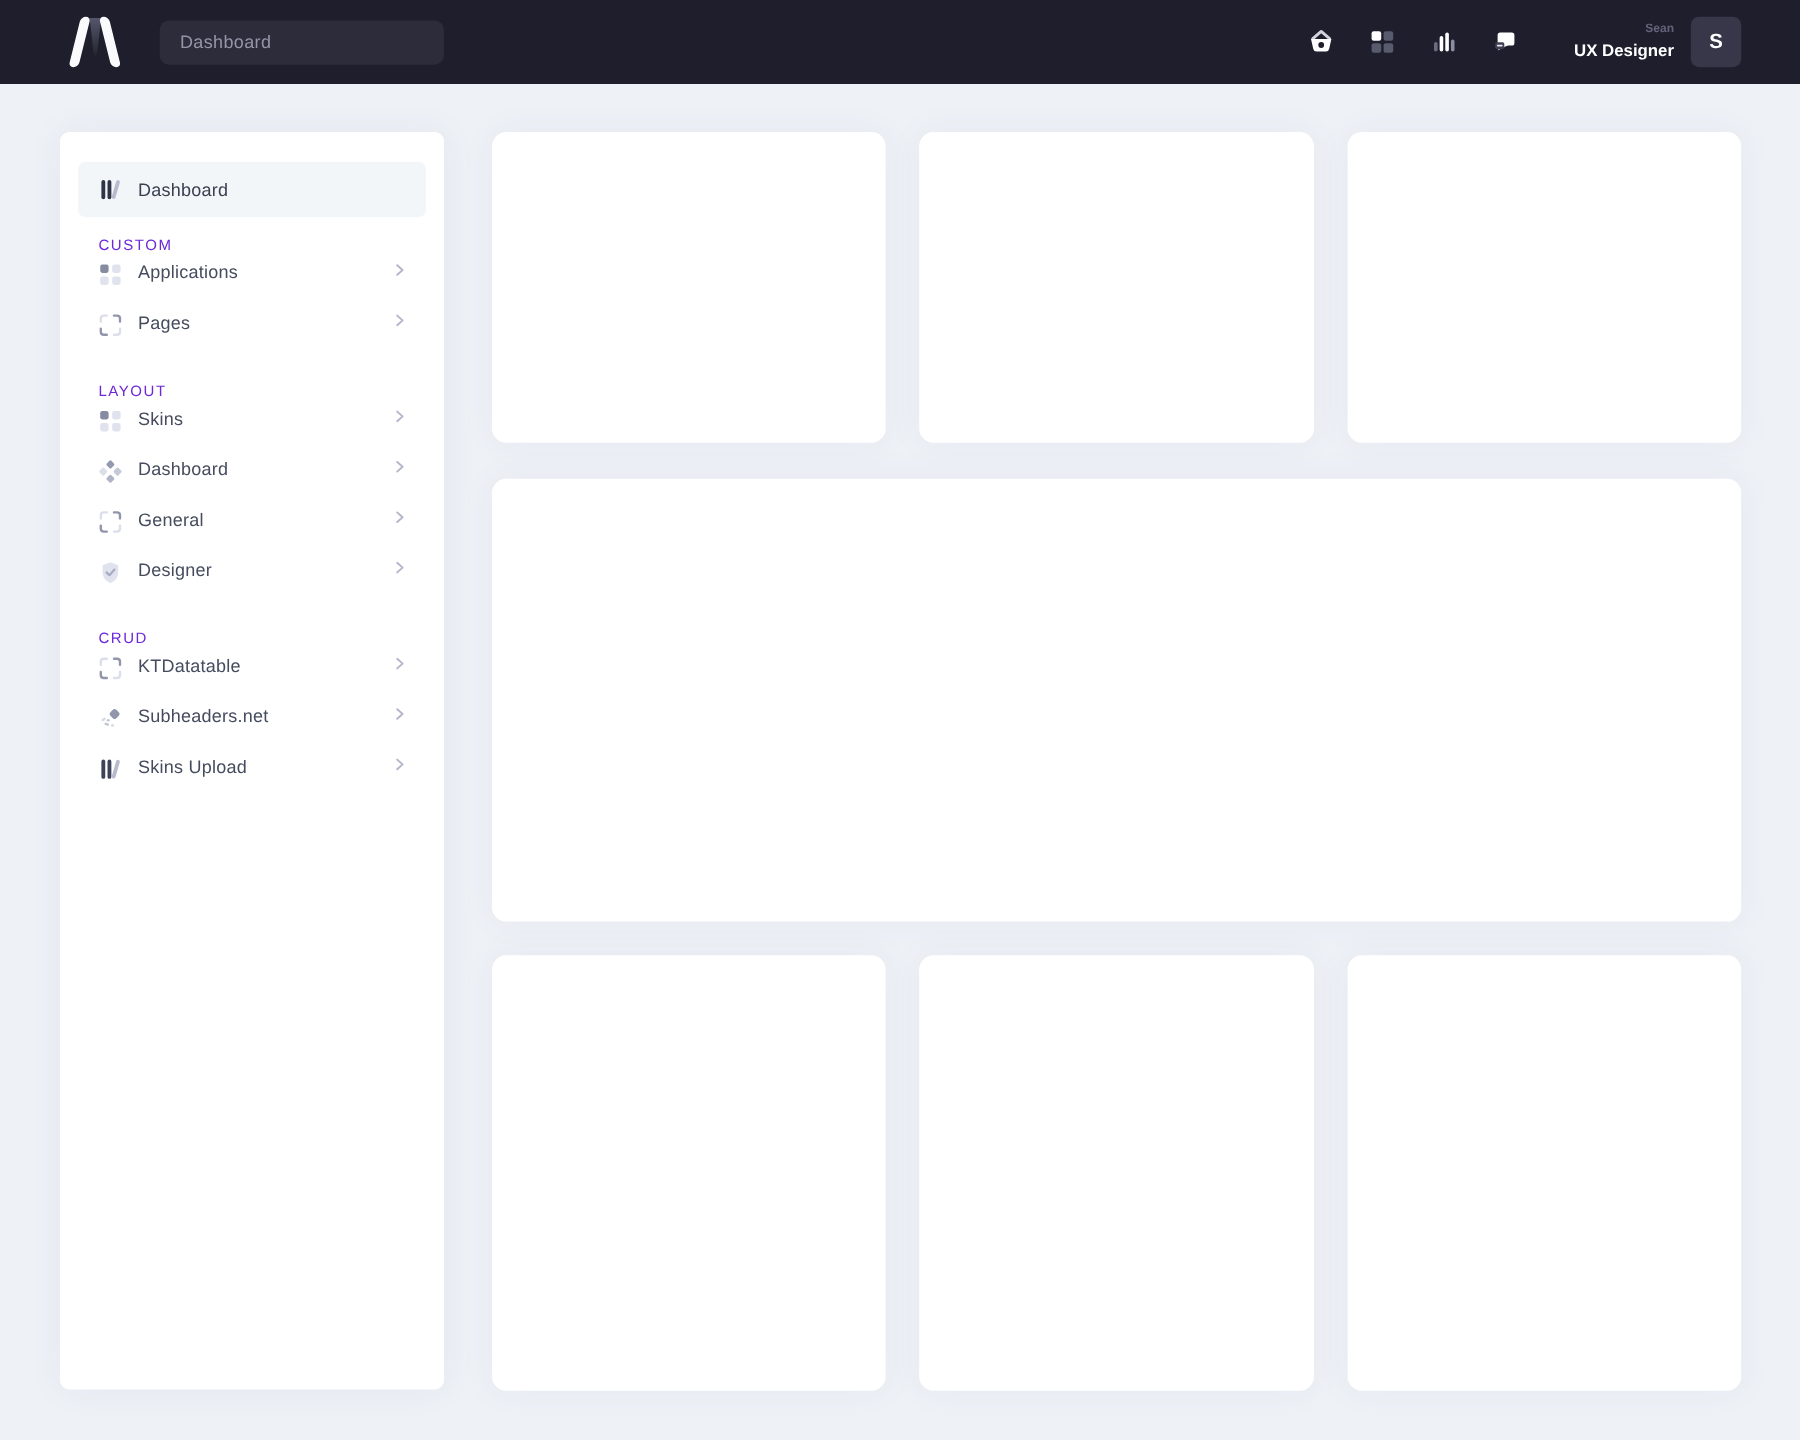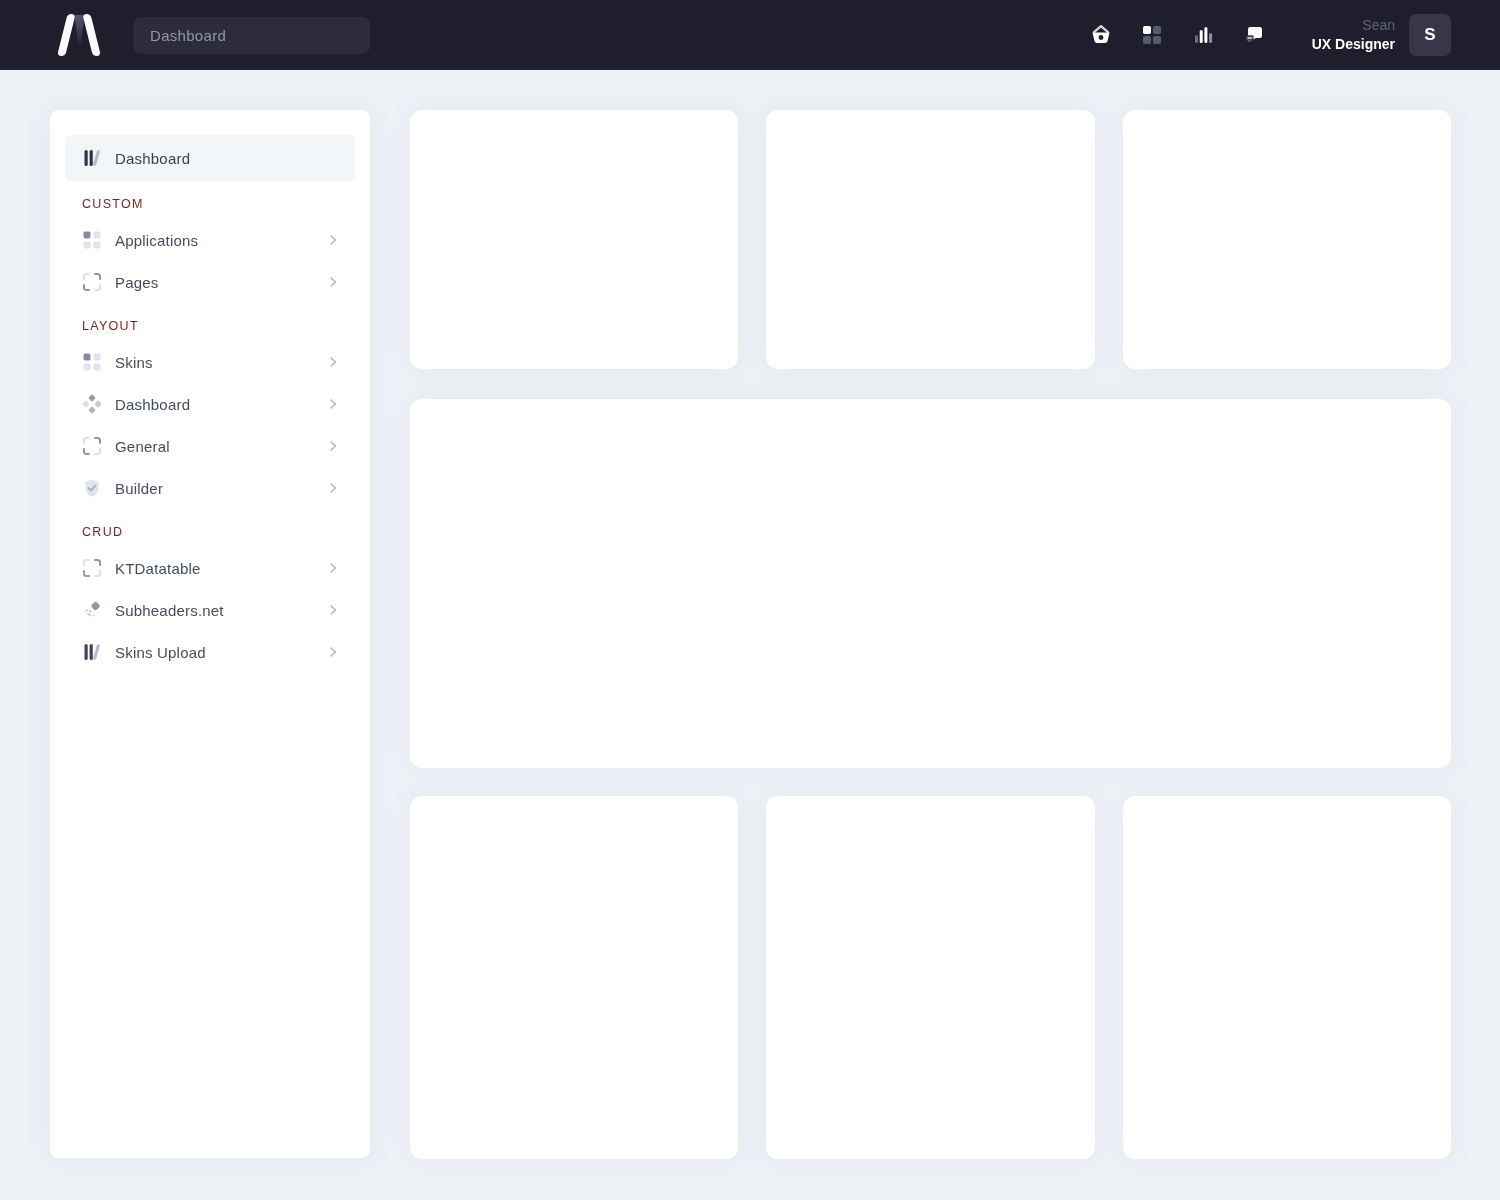--- a/index.html
+++ b/index.html
@@ -22,50 +22,50 @@
     display:flex; align-items:center; padding:0 17px; box-sizing:border-box;
     font-size:15px; color:#9495a8; letter-spacing:.3px; cursor:pointer;
   }
   .topbar-spacer { flex:1; }
   .icon-btn {
     width:28px; height:28px; margin-left:23px;
     display:flex; align-items:center; justify-content:center; cursor:pointer;
   }
   .user-chip { display:flex; align-items:center; margin-left:24px; cursor:pointer; }
   .user-text { text-align:right; margin-right:14px; line-height:1.25; }
-  .user-name { font-size:14px; color:#62637a; font-weight:400; }
+  .user-name { font-size:10px; color:#62637a; font-weight:700; }
   .user-role { font-size:14px; color:#ffffff; font-weight:700; margin-top:2px;margin-left:20px; }
   .avatar {
     width:42px; height:42px; border-radius:7px; background:#373749;
     color:#fff; font-size:17px; font-weight:700;
     display:flex; align-items:center; justify-content:center;
   }
   
   .content { display:flex; gap:40px; padding:40px 49px 0 50px; box-sizing:border-box; }
   
   .sidebar {
     width:320px; min-width:320px; height:1048px; box-sizing:border-box;
     background:#ffffff; border-radius:8px;
     box-shadow:0 0 30px rgba(56,71,109,.06);
     padding:25px 15px;
   }
   .menu-item-active {
     height:46px; border-radius:6px; background:#f3f6f9;
     display:flex; align-items:center; padding:0 17px; cursor:pointer;
   }
   .menu-item {
-    height:42px; display:flex; align-items:center;
+    height:42px; display:flex; 
     padding:0 16px 0 17px; cursor:pointer; border-radius:6px;
   }
   .menu-icon { width:20px; height:20px; margin-right:13px; flex-shrink:0; display:flex; }
   .menu-label { font-size:15px; color:#454c5e; flex:1; letter-spacing:.2px; }
   .menu-label-active { font-size:15px; color:#3a4050; letter-spacing:.2px; }
   .section-title {
     margin:16px 0 8px; padding-left:17px;
-    font-size:12.5px; font-weight:500; color:#7f1d1d;
+    font-size:12.5px; font-weight:500; color:#6d28d9;
     letter-spacing:1.3px; text-transform:uppercase;
   }
   .chevron { width:12px; height:12px; display:flex; }
   
   .main-col { flex:1; display:flex; flex-direction:column; }
   .cards-row { display:flex; gap:28px; }
   .card {
     background:#ffffff; border-radius:12px; flex:1;
     box-shadow:0 0 30px rgba(56,71,109,.05);
   }
@@ -246,21 +246,21 @@
       </span>
     </div>
 
     <div class="menu-item">
       <span class="menu-icon">
         <svg viewBox="0 0 20 20" width="20" height="20">
           <path d="M10,1.5 L16.5,4 V9.5 C16.5,14.2 13.8,17.6 10,18.8 C6.2,17.6 3.5,14.2 3.5,9.5 V4 Z" fill="#e0e3ed"></path>
           <polyline points="6.8,10 9.2,12.3 13.4,7.6" stroke="#a7abc0" stroke-width="1.8" fill="none" stroke-linecap="round" stroke-linejoin="round"></polyline>
         </svg>
       </span>
-      <span class="menu-label">Builder</span>
+      <span class="menu-label">Designer</span>
       <span class="chevron">
         <svg viewBox="0 0 12 12" width="12" height="12">
             <polyline points="4,2 8.5,6 4,10" stroke="#b3b6c7" stroke-width="1.6" fill="none" stroke-linecap="round" stroke-linejoin="round"></polyline>
           </svg>
       </span>
     </div>
 
     <div class="section-title">CRUD</div>
 
 

